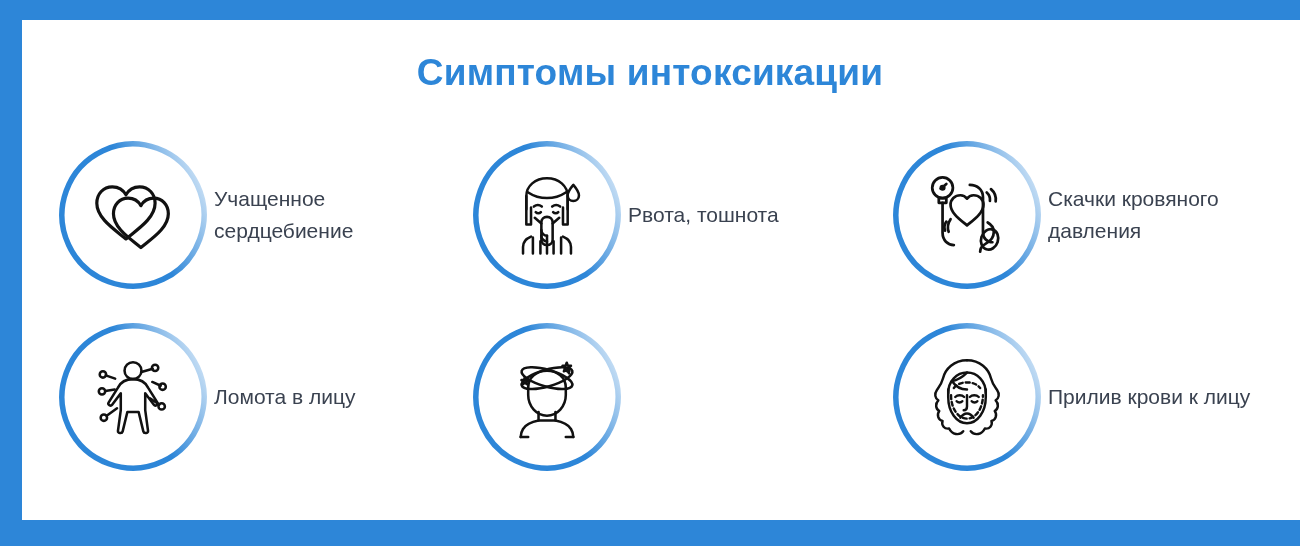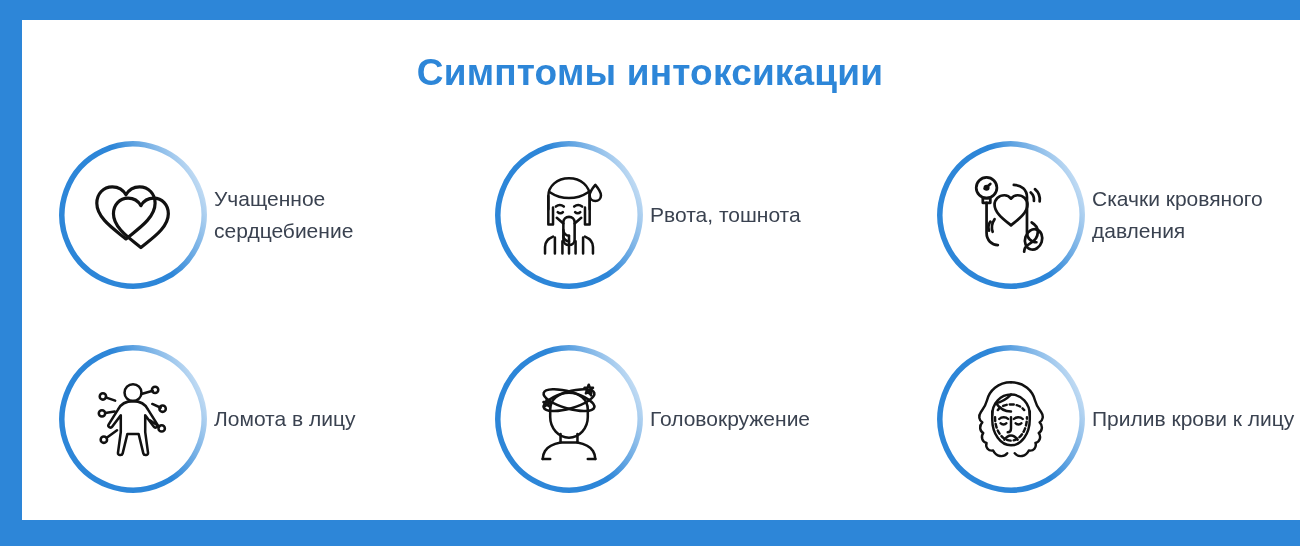--- a/index.html
+++ b/index.html
@@ -44,21 +44,20 @@
   }
   .grid {
     position: absolute;
     left: 0;
     top: 104px;
     width: 1040px;
     height: 370px;
     display: grid;
     grid-template-columns: 414px 420px 422px;
     grid-template-rows: 182px 182px;
-    gap: 22px;
   }
   .item {
     display: flex;
     align-items: center;
     padding-left: 36px;
     box-sizing: border-box;
   }
   .circle-wrap {
     position: relative;
     width: 150px;
@@ -238,21 +237,20 @@
               <path d="M41 75c-8 1.5-14 5-16.5 9-1.6 2.6-2.5 5.4-2.5 8.5M59 75c8 1.5 14 5 16.5 9 1.6 2.6 2.5 5.4 2.5 8.5"></path>
               <path d="M22 92.5h8M70 92.5h8"></path>
               <ellipse cx="50" cy="30" rx="28" ry="9" transform="rotate(-16 50 30)"></ellipse>
               <ellipse cx="50" cy="30" rx="28" ry="9" transform="rotate(16 50 30)"></ellipse>
               <path d="M68 22.5c2.4-1 4.6 0.3 5.6 2.3"></path>
               <path d="M71 13.5l1.1 3.2 3.4 0.2-2.6 2.2 0.9 3.3-2.8-1.9-2.8 1.9 0.9-3.3-2.6-2.2 3.4-0.2z"></path>
               <path d="M26.5 29l0.9 2.7 2.8 0.2-2.2 1.8 0.8 2.8-2.3-1.6-2.3 1.6 0.8-2.8-2.2-1.8 2.8-0.2z"></path>
             </g>
           </svg>
         </div>
-        <div class="label">Головокружение</div>
       </div>
 
       <div class="item">
         <div class="circle-wrap">
           <svg class="ring" viewBox="0 0 150 150">
             <defs>
               <linearGradient id="g6" x1="0" y1="1" x2="1" y2="0">
                 <stop offset="0%" stop-color="#2d86d8" stop-opacity="1"></stop>
                 <stop offset="55%" stop-color="#2d86d8" stop-opacity="1"></stop>
                 <stop offset="80%" stop-color="#2d86d8" stop-opacity="0.45"></stop>

